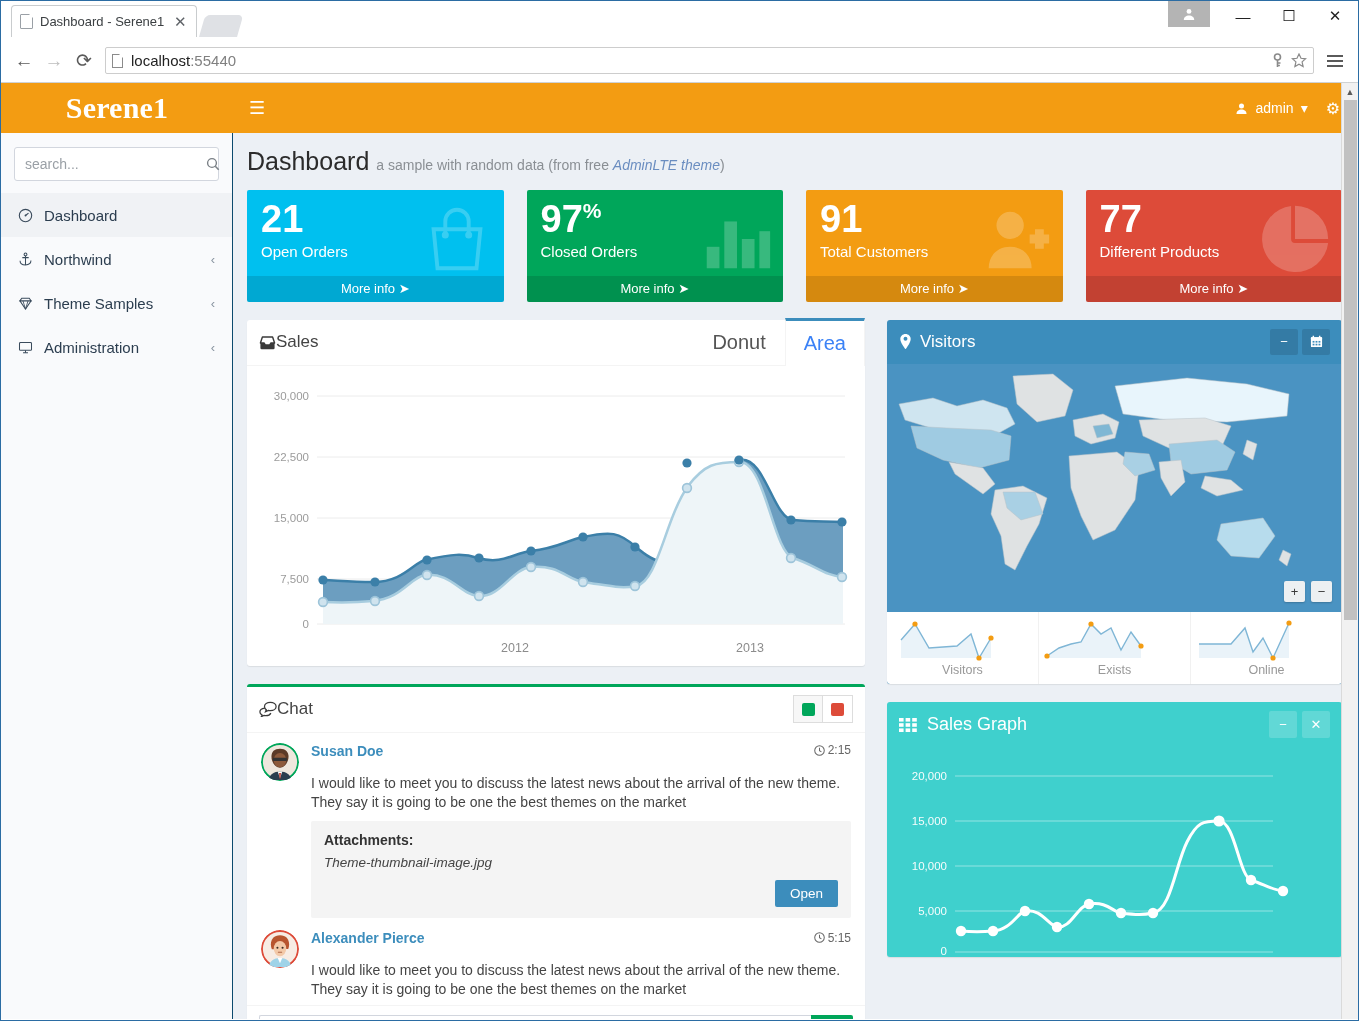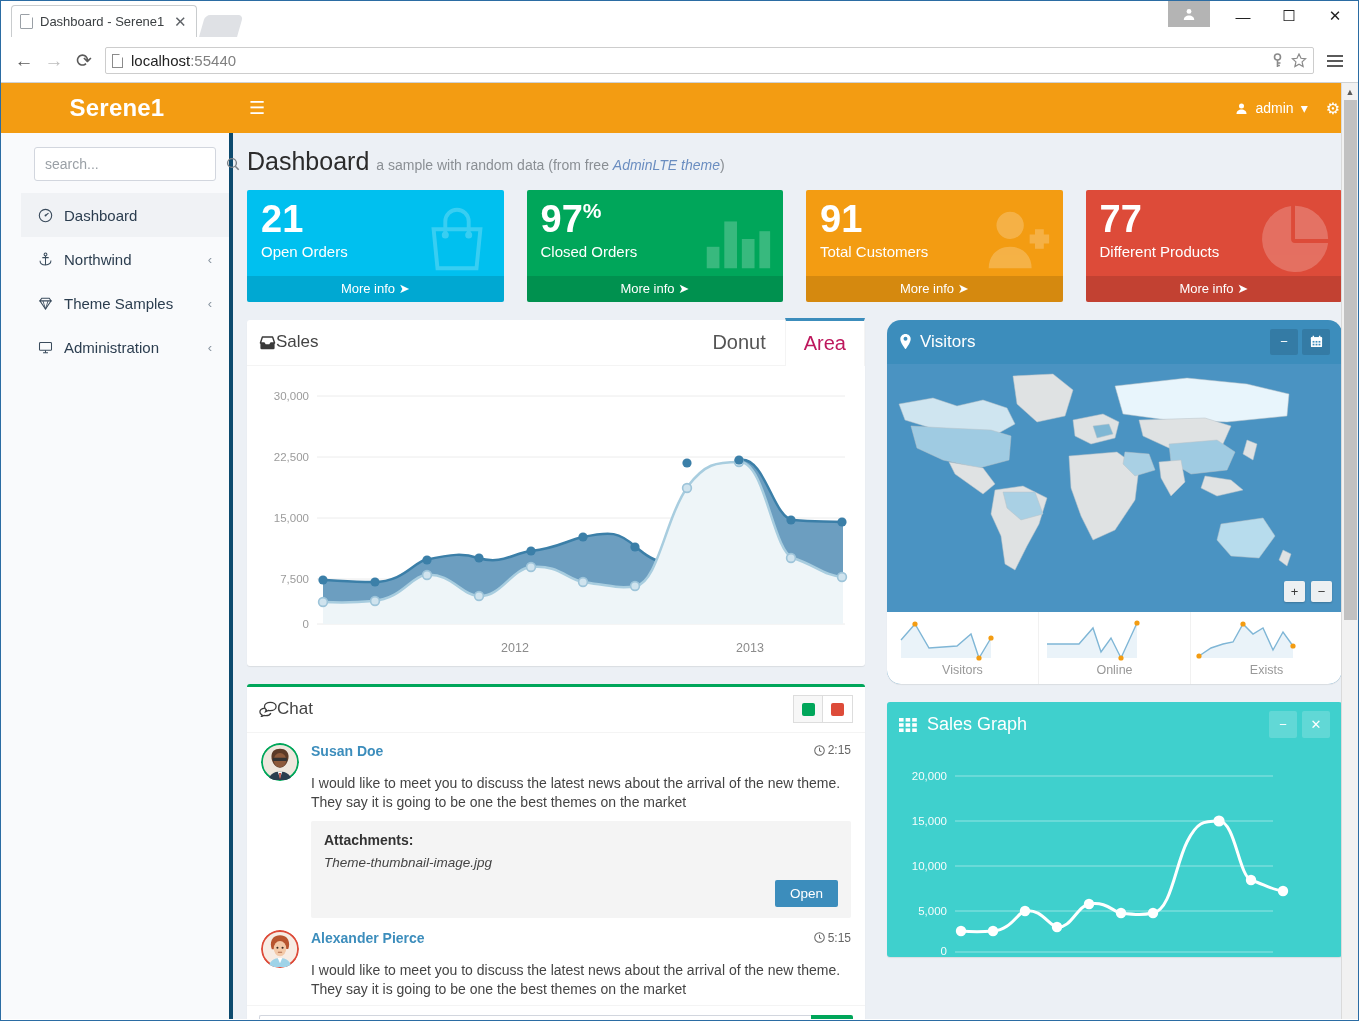--- a/index.html
+++ b/index.html
@@ -81,30 +81,30 @@
   .menubtn { width: 30px; display:flex; flex-direction:column; gap:3px; align-items:center; }
   .menubtn i { display:block; width:16px; height:2px; background:#5a5a5a; }
 
   
   .app { position: relative; height: 936px; overflow: hidden; background: #ecf0f5; }
   .topbar {
     height: 50px; background: #f39c12; display: flex; align-items: center;
     position: relative;
   }
   .brand {
-    width: 232px; height: 37px; color: #fff; font-size: 24px; font-weight: bold;
-    display: flex; align-items: center; justify-content: center; letter-spacing: .2px;
+    width: 232px; height: 37px; color: #fff; font-size: 30px; font-weight: bold;
+    display: flex; align-items: center; justify-content: center; letter-spacing: .2px; font-family: Liberation Serif, serif;
   }
   .hamb { color: #fff; font-size: 18px; padding: 0 16px; }
   .topright { margin-left: auto; display: flex; align-items: center; gap: 18px; padding-right: 18px; color: #fff; font-size: 14px;}
   .topright .usr { display: flex; align-items: center; gap: 7px; }
   .gearicon { font-size: 16px; }
 
   .body-row { display: flex; height: 886px; }
-  .sidebar { width: 232px; background: #f9fafc; border-right: 4px solid #0c4a6e; flex: none; padding-left: 20px; }
+  .sidebar { width: 232px; background: #f9fafc; border-right: 1px solid #0c4a6e; flex: none; }
   .searchwrap { padding: 14px 13px 12px 13px; }
   .searchbox {
     height: 34px; border: 1px solid #d2d6de; border-radius: 3px; background: #fff;
     display: flex; align-items: center; padding: 0 10px;
   }
   .searchbox input {
     flex: 1; border: 0; outline: none; font-size: 14px; color: #777;
     font-family: "Liberation Sans", sans-serif; background: transparent;
   }
   .searchbox input::placeholder { color: #9aa0a6; }
@@ -157,27 +157,27 @@
   .box-title { font-size: 17px; color: #444; display: flex; align-items: center; gap: 0; }
 
   .tabs { display: flex; height: 46px; margin-left: auto; }
   .tabitem {
     padding: 0 18px; display: flex; align-items: center; color: #555; font-size: 20px;
     border: 1px solid transparent; border-bottom: 0;
     margin-top: -1px; position: relative;
   }
   .tabitem.active {
     background: #fff; border-color: #f4f4f4; border-top: 3px solid #3c8dbc;
-    margin-bottom: -1px; color: #be185d;
+    margin-bottom: -1px; color: #3b82f6;
   }
 
   .chart-area { padding: 8px 8px 4px 6px; }
 
   
-  .box-visitors { background: #3c8dbc; border-radius: 14px; color: #fff; overflow:hidden;
+  .box-visitors { background: #3c8dbc; border-radius: 3px; color: #fff; overflow:hidden;
                   box-shadow: 0 1px 1px rgba(0,0,0,.08); margin-bottom: 18px;}
   .vh { height: 44px; display: flex; align-items: center; padding: 0 12px; }
   .vh .t { font-size: 17px; display:flex; align-items:center; gap:8px; }
   .vbtns { margin-left: auto; display: flex; gap: 4px; }
   .vbtn {
     width: 28px; height: 26px; background: rgba(0,0,0,.12); color: #fff;
     display:flex; align-items:center; justify-content:center; border-radius: 2px; font-size: 13px;
   }
   .mapwrap { position: relative; height: 248px; background: #4a93c2; overflow:hidden;}
   .mapzoom { position:absolute; right: 10px; bottom: 10px; display:flex; gap:6px; }
@@ -720,36 +720,36 @@
                     <path d="M14 22 L28 6 L42 30 L56 29 L70 28 L84 16 L92 40 L104 20 L104 40 L14 40 Z" fill="#eaf3f9"></path>
                     <path d="M14 22 L28 6 L42 30 L56 29 L70 28 L84 16 L92 40 L104 20" fill="none" stroke="#7fb6d6" stroke-width="1.4"></path>
                     <circle cx="28" cy="6" r="2.6" fill="#f39c12"></circle>
                     <circle cx="92" cy="40" r="2.6" fill="#f39c12"></circle>
                     <circle cx="104" cy="20" r="2.6" fill="#f39c12"></circle>
                   </svg>
                   <span class="cap">Visitors</span>
                 </div>
                 <div class="spark">
                   <svg width="112" height="46" viewBox="0 0 112 46">
-                    <path d="M8 26 L26 26 L40 26 L54 10 L62 34 L72 20 L82 40 L98 5 L98 40 L8 40 Z" fill="#eaf3f9"></path>
-                    <path d="M8 26 L26 26 L40 26 L54 10 L62 34 L72 20 L82 40 L98 5" fill="none" stroke="#7fb6d6" stroke-width="1.4"></path>
-                    <circle cx="98" cy="5" r="2.6" fill="#f39c12"></circle>
-                    <circle cx="82" cy="40" r="2.6" fill="#f39c12"></circle>
-                  </svg>
-                  <span class="cap">Online</span>
-                </div>
-                <div class="spark">
-                  <svg width="112" height="46" viewBox="0 0 112 46">
                     <path d="M8 38 L20 30 L32 26 L42 24 L52 6 L62 16 L72 10 L82 32 L92 14 L102 28 L102 40 L8 40 Z" fill="#eaf3f9"></path>
                     <path d="M8 38 L20 30 L32 26 L42 24 L52 6 L62 16 L72 10 L82 32 L92 14 L102 28" fill="none" stroke="#7fb6d6" stroke-width="1.4"></path>
                     <circle cx="8" cy="38" r="2.6" fill="#f39c12"></circle>
                     <circle cx="52" cy="6" r="2.6" fill="#f39c12"></circle>
                     <circle cx="102" cy="28" r="2.6" fill="#f39c12"></circle>
                   </svg>
                   <span class="cap">Exists</span>
+                </div>
+                <div class="spark">
+                  <svg width="112" height="46" viewBox="0 0 112 46">
+                    <path d="M8 26 L26 26 L40 26 L54 10 L62 34 L72 20 L82 40 L98 5 L98 40 L8 40 Z" fill="#eaf3f9"></path>
+                    <path d="M8 26 L26 26 L40 26 L54 10 L62 34 L72 20 L82 40 L98 5" fill="none" stroke="#7fb6d6" stroke-width="1.4"></path>
+                    <circle cx="98" cy="5" r="2.6" fill="#f39c12"></circle>
+                    <circle cx="82" cy="40" r="2.6" fill="#f39c12"></circle>
+                  </svg>
+                  <span class="cap">Online</span>
                 </div>
               </div>
             </div>
 
             <div class="box-teal">
               <div class="th">
                 <div class="t">
                   <span>
                     <svg width="18" height="16" viewBox="0 0 18 16">
                       <g fill="#fff">

